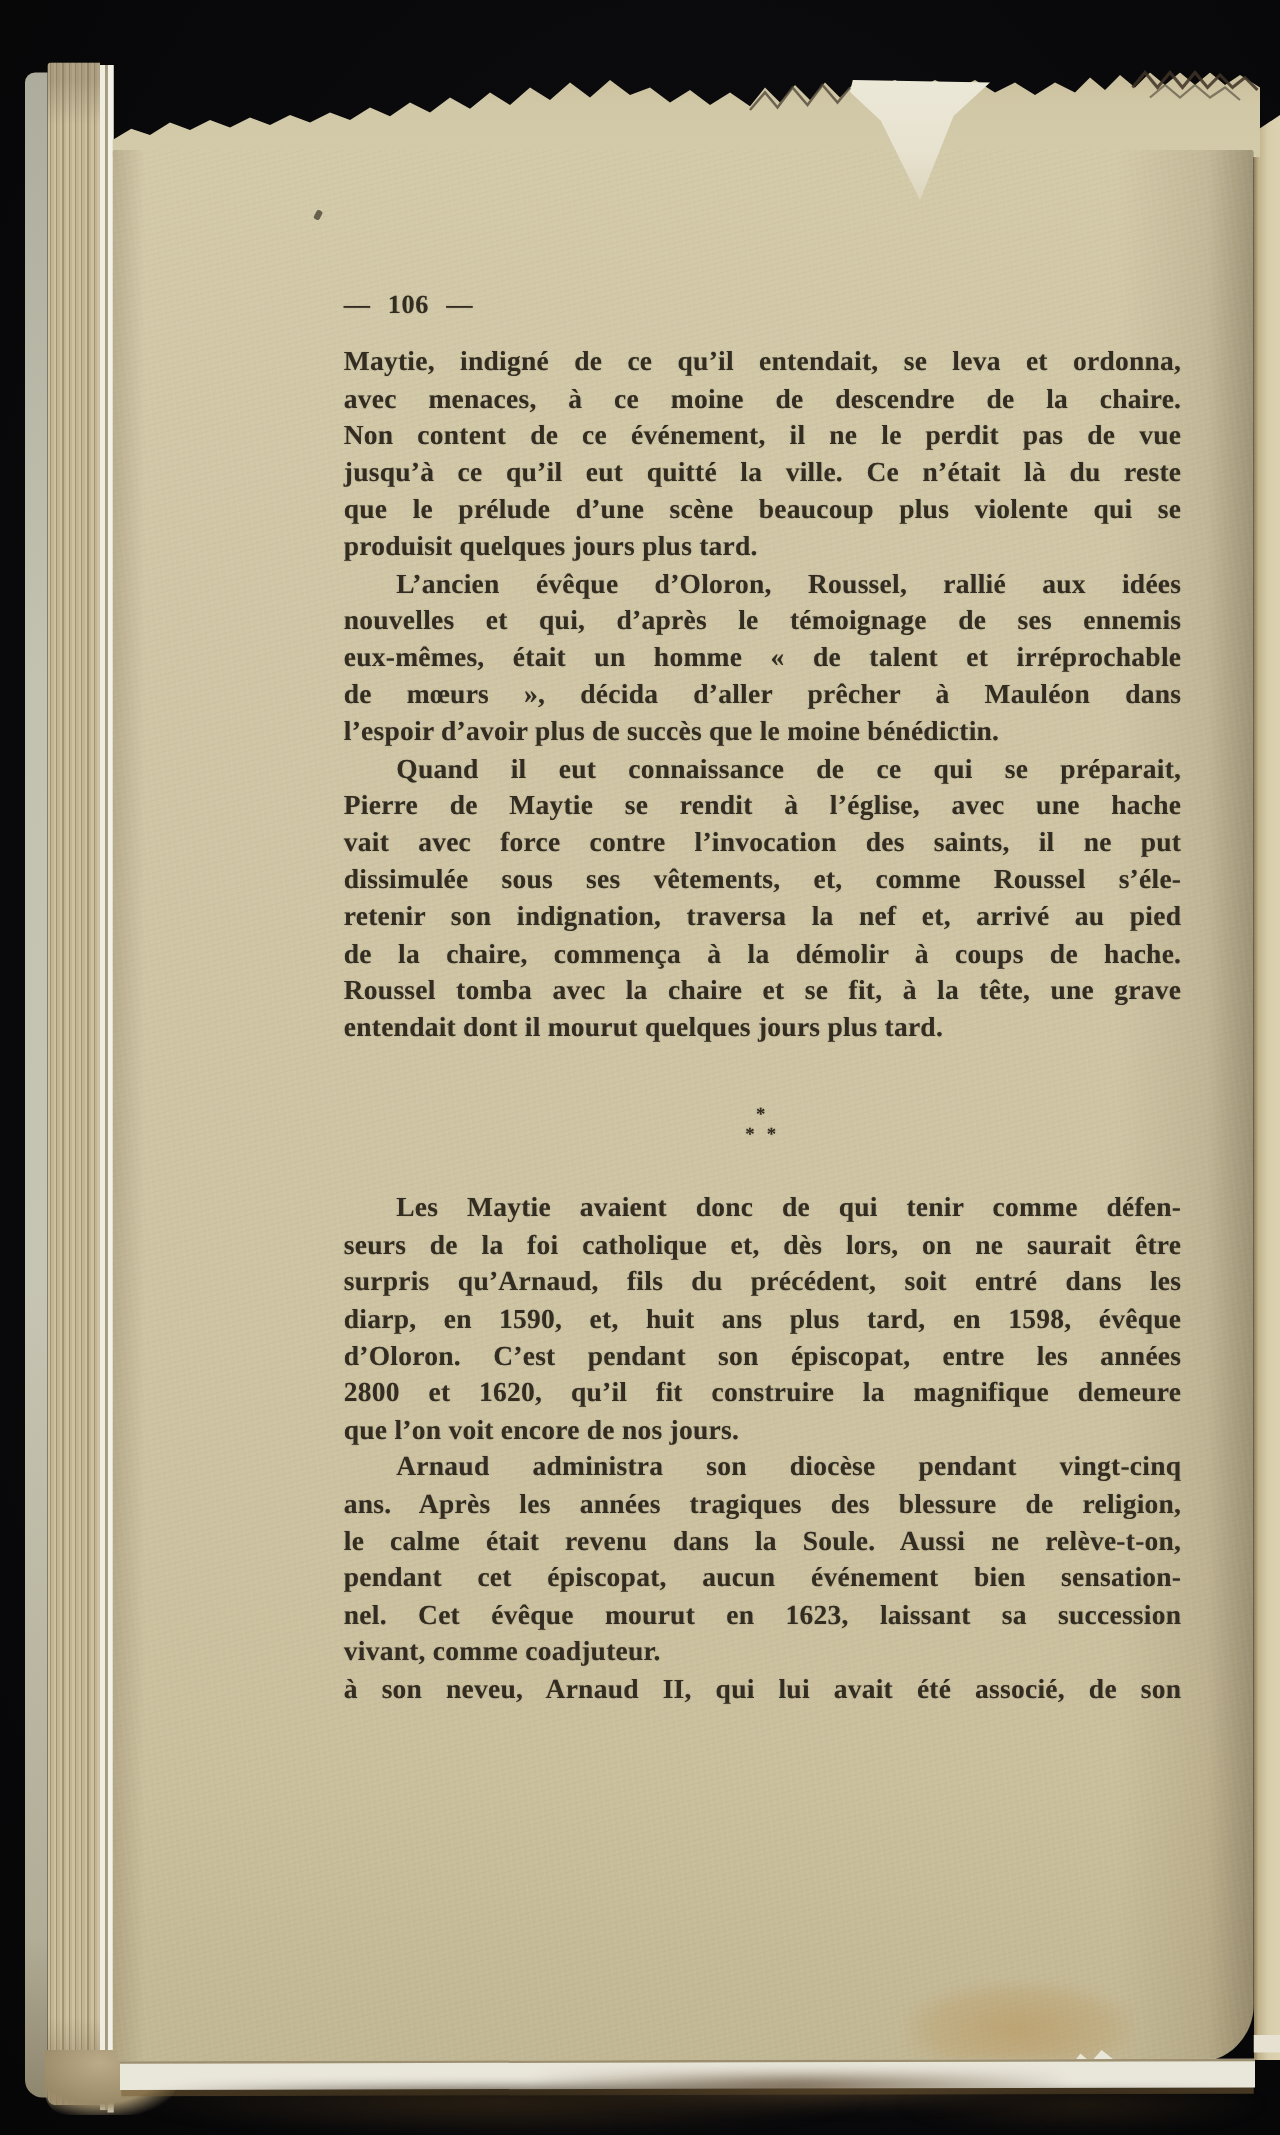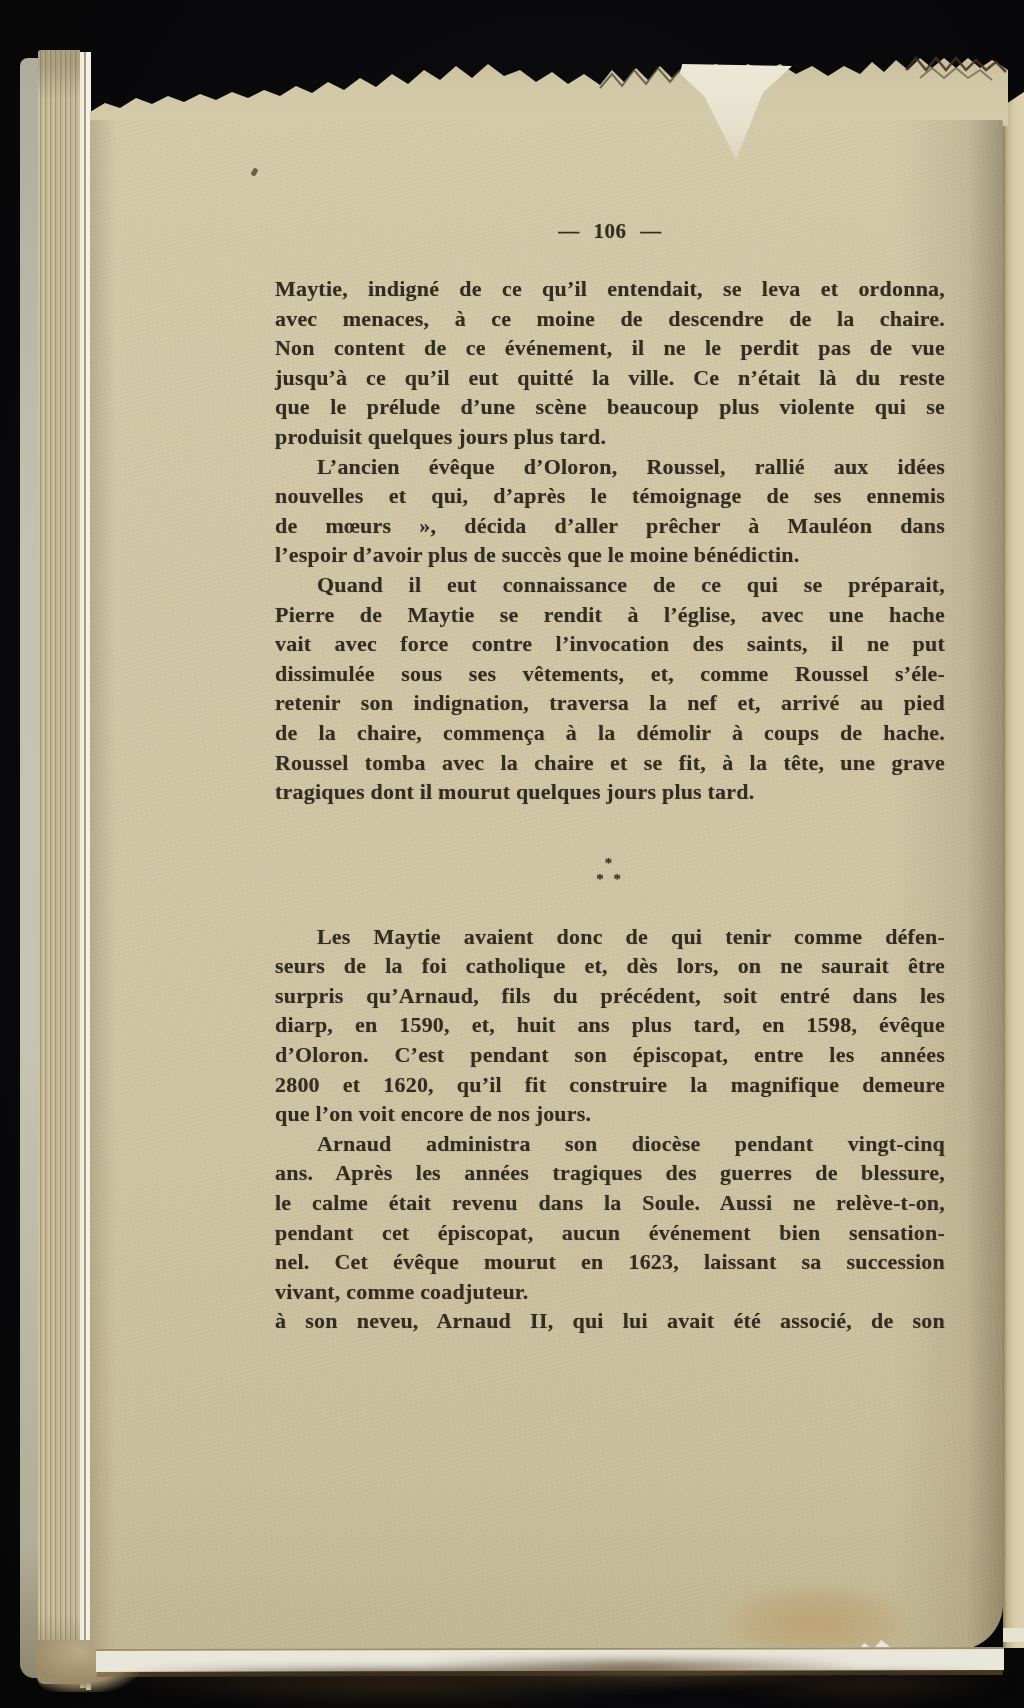--- a/index.html
+++ b/index.html
@@ -75,21 +75,21 @@
     filter:blur(4px);}
   .floor-shadow-2{position:absolute;left:720px;top:1672px;width:290px;height:34px;
     background:radial-gradient(ellipse at 50% 35%, rgba(40,30,18,.7) 0%, rgba(0,0,0,0) 72%);
     filter:blur(4px);}
 
   .speck{position:absolute;left:252px;top:168px;width:5px;height:8px;background:#4c4536;
     border-radius:2px;transform:rotate(28deg);opacity:.8;}
 
   
   .content{position:absolute;left:275px;top:0;width:670px;color:#332c21;}
-  .page-number{position:absolute;top:219px;width:100%;text-align:center;
+  .page-number{position:absolute;top:231px;width:100%;
     font-size:21px;font-weight:700;word-spacing:8px;letter-spacing:.5px;
     text-shadow:0 0 1px rgba(51,44,33,.4);}
   .text-block{position:absolute;top:274px;width:670px;font-size:22px;font-weight:700;
     line-height:29.6px;letter-spacing:.2px;text-shadow:0 0 1px rgba(51,44,33,.35);}
   .para{margin:0;}
   .line{text-align:justify;text-align-last:justify;white-space:normal;}
   .line.last{text-align-last:left;}
   .line.first-indent{text-indent:42px;}
   .divider{margin:48px 0 35px 0;text-align:center;font-size:15px;line-height:16px;font-weight:700;}
   .div-line{letter-spacing:3px;}
@@ -134,49 +134,50 @@
           <div class="line">Maytie, indigné de ce qu’il entendait, se leva et ordonna,</div>
           <div class="line">avec menaces, à ce moine de descendre de la chaire.</div>
           <div class="line">Non content de ce événement, il ne le perdit pas de vue</div>
           <div class="line">jusqu’à ce qu’il eut quitté la ville. Ce n’était là du reste</div>
           <div class="line">que le prélude d’une scène beaucoup plus violente qui se</div>
           <div class="line last">produisit quelques jours plus tard.</div>
         </div>
         <div class="para">
           <div class="line first-indent">L’ancien évêque d’Oloron, Roussel, rallié aux idées</div>
           <div class="line">nouvelles et qui, d’après le témoignage de ses ennemis</div>
+          <div class="line">eux-mêmes, était un homme « de talent et irréprochable</div>
           <div class="line">de mœurs », décida d’aller prêcher à Mauléon dans</div>
           <div class="line last">l’espoir d’avoir plus de succès que le moine bénédictin.</div>
         </div>
         <div class="para">
           <div class="line first-indent">Quand il eut connaissance de ce qui se préparait,</div>
           <div class="line">Pierre de Maytie se rendit à l’église, avec une hache</div>
           <div class="line">vait avec force contre l’invocation des saints, il ne put</div>
           <div class="line">dissimulée sous ses vêtements, et, comme Roussel s’éle-</div>
           <div class="line">retenir son indignation, traversa la nef et, arrivé au pied</div>
           <div class="line">de la chaire, commença à la démolir à coups de hache.</div>
           <div class="line">Roussel tomba avec la chaire et se fit, à la tête, une grave</div>
-          <div class="line last">tragiques dont il mourut quelques jours plus tard.</div>
+          <div class="line last">entendait dont il mourut quelques jours plus tard.</div>
         </div>
         <div class="divider" id="divider">
         <div class="div-line">*</div>
         <div class="div-line">* *</div>
       </div>
     <div class="para">
           <div class="line first-indent">Les Maytie avaient donc de qui tenir comme défen-</div>
           <div class="line">seurs de la foi catholique et, dès lors, on ne saurait être</div>
           <div class="line">surpris qu’Arnaud, fils du précédent, soit entré dans les</div>
           <div class="line">diarp, en 1590, et, huit ans plus tard, en 1598, évêque</div>
           <div class="line">d’Oloron. C’est pendant son épiscopat, entre les années</div>
           <div class="line">2800 et 1620, qu’il fit construire la magnifique demeure</div>
           <div class="line last">que l’on voit encore de nos jours.</div>
         </div>
         <div class="para">
           <div class="line first-indent">Arnaud administra son diocèse pendant vingt-cinq</div>
-          <div class="line">ans. Après les années tragiques des guerres de blessure,</div>
+          <div class="line">ans. Après les années tragiques des blessure de religion,</div>
           <div class="line">le calme était revenu dans la Soule. Aussi ne relève-t-on,</div>
           <div class="line">pendant cet épiscopat, aucun événement bien sensation-</div>
           <div class="line">nel. Cet évêque mourut en 1623, laissant sa succession</div>
           <div class="line last">vivant, comme coadjuteur.</div>
           <div class="line">à son neveu, Arnaud II, qui lui avait été associé, de son</div>
         </div>
       </div>
   </div>
 
 </div>

